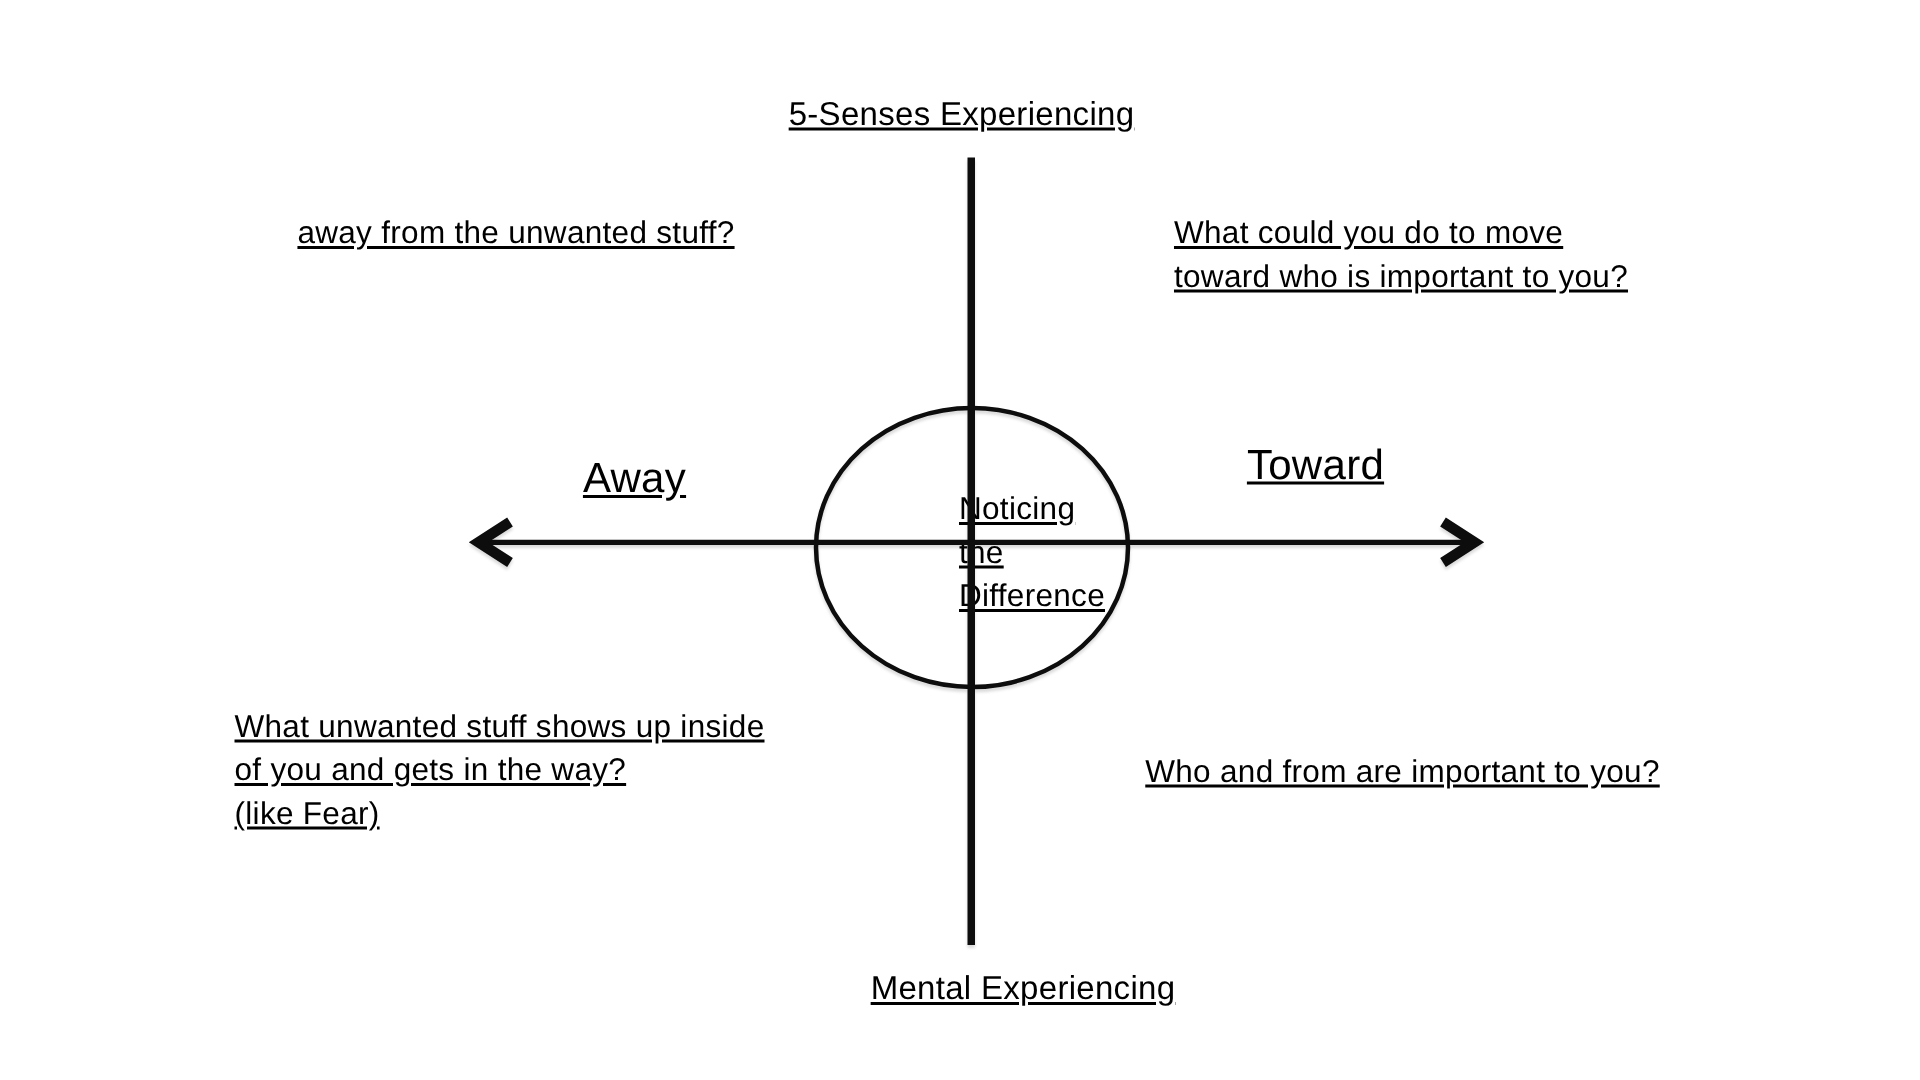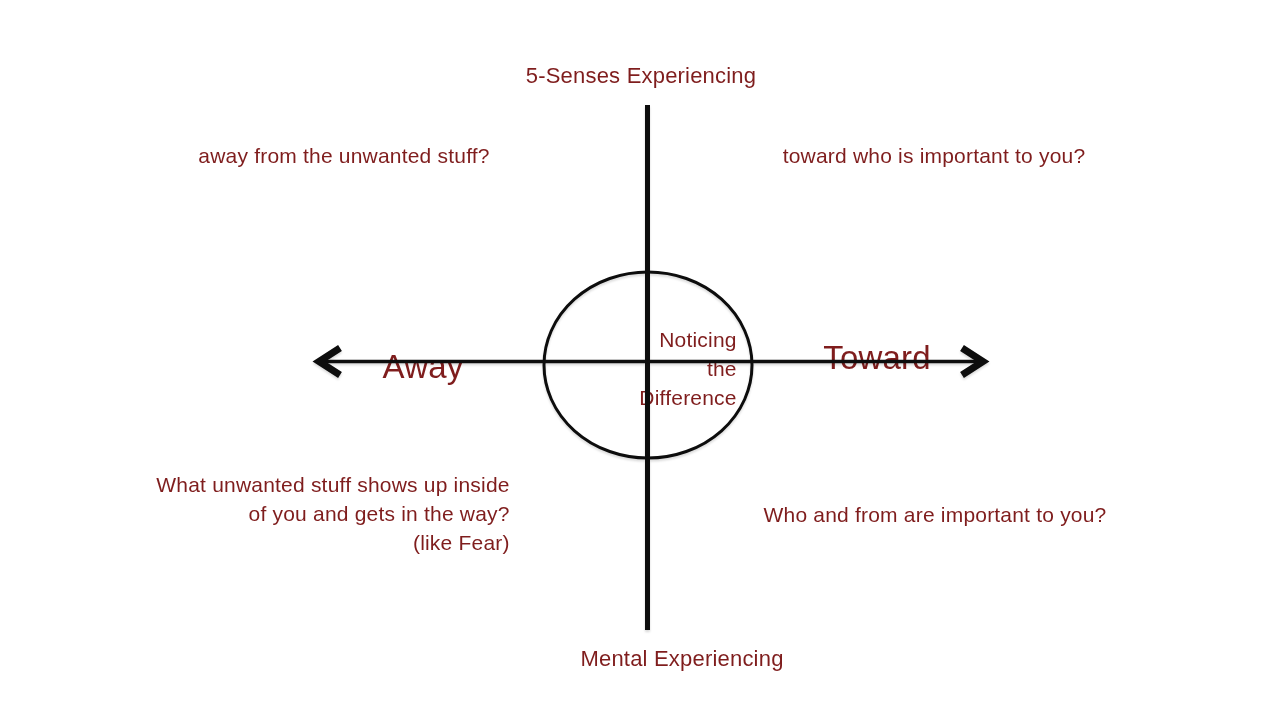--- a/index.html
+++ b/index.html
@@ -9,34 +9,34 @@
     width: 1280px;
     height: 720px;
     background: #ffffff;
     overflow: hidden;
     font-family: "Liberation Sans", sans-serif;
     color: #161616;
   }
   .txt {
     position: absolute;
     transform: translateX(-50%);
-    text-align: right;
+    text-align: left;
     white-space: nowrap;
-    color: #7f1d1d;
+    color: #000000;
+    text-decoration: underline;
   }
   .axis-title {
     font-size: 22px;
     line-height: 28px;
     letter-spacing: 0.2px;
   }
   .direction-label {
-    font-size: 33px;
+    font-size: 28px;
     line-height: 32px;
     letter-spacing: 0.2px;
-    margin-top: 48px;
   }
   .quadrant-text {
     font-size: 21px;
     line-height: 29px;
     letter-spacing: 0.2px;
   }
   .center-text {
     font-size: 21px;
     line-height: 29px;
     letter-spacing: 0.2px;
@@ -55,20 +55,21 @@
 
 <div class="stage">
 
   <div class="txt axis-title" style="left:641px; top:62px;">5-Senses Experiencing</div>
 
   <div class="txt quadrant-text" style="left:344px; top:141px;">
     <div>away from the unwanted stuff?</div>
   </div>
 
   <div class="txt quadrant-text" style="left:934px; top:141px;">
+    <div>What could you do to move</div>
     <div>toward who is important to you?</div>
   </div>
 
   <div class="txt direction-label" style="left:423px; top:303px;">Away</div>
 
   <div class="txt direction-label" style="left:877px; top:294px;">Toward</div>
 
   <div class="txt center-text" style="left:688px; top:325px;">
     <div>Noticing</div>
     <div>the</div>

